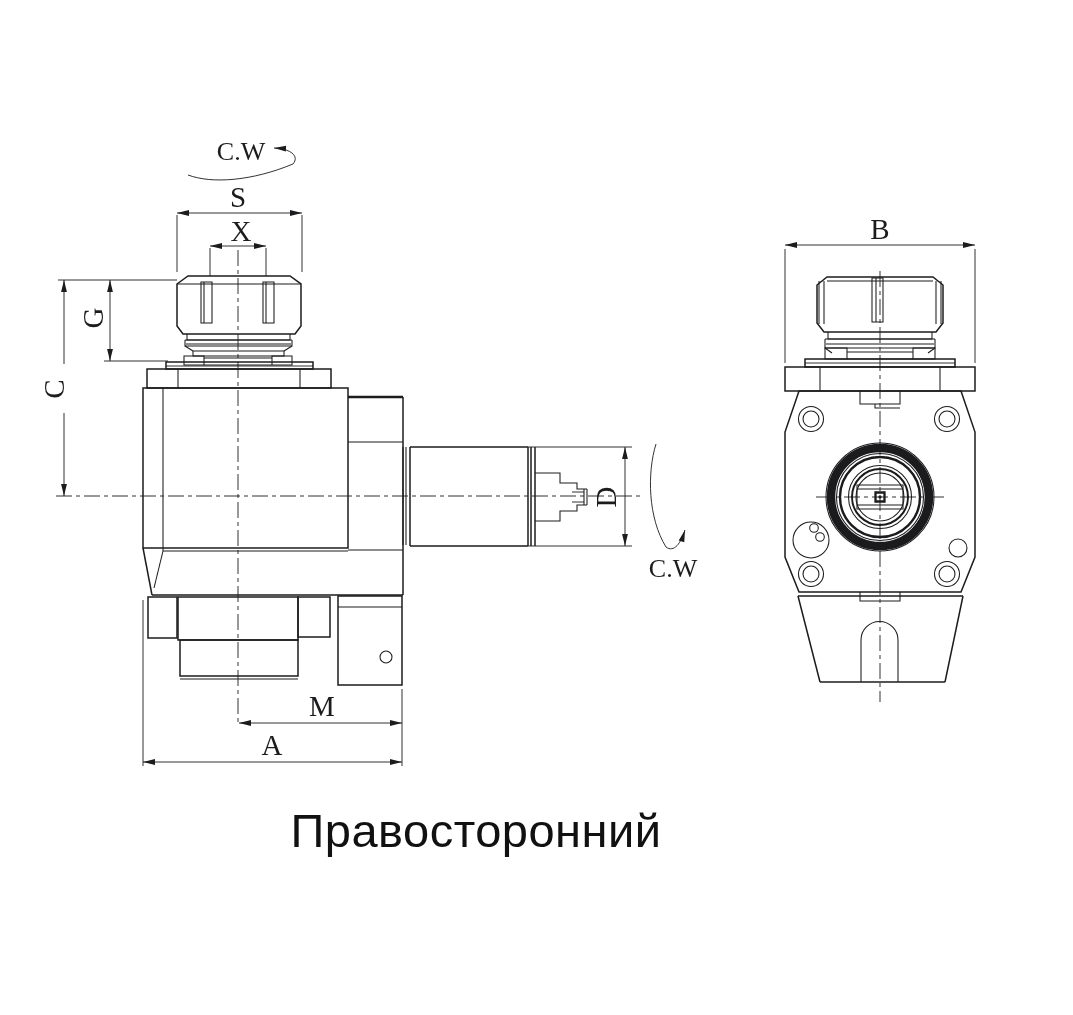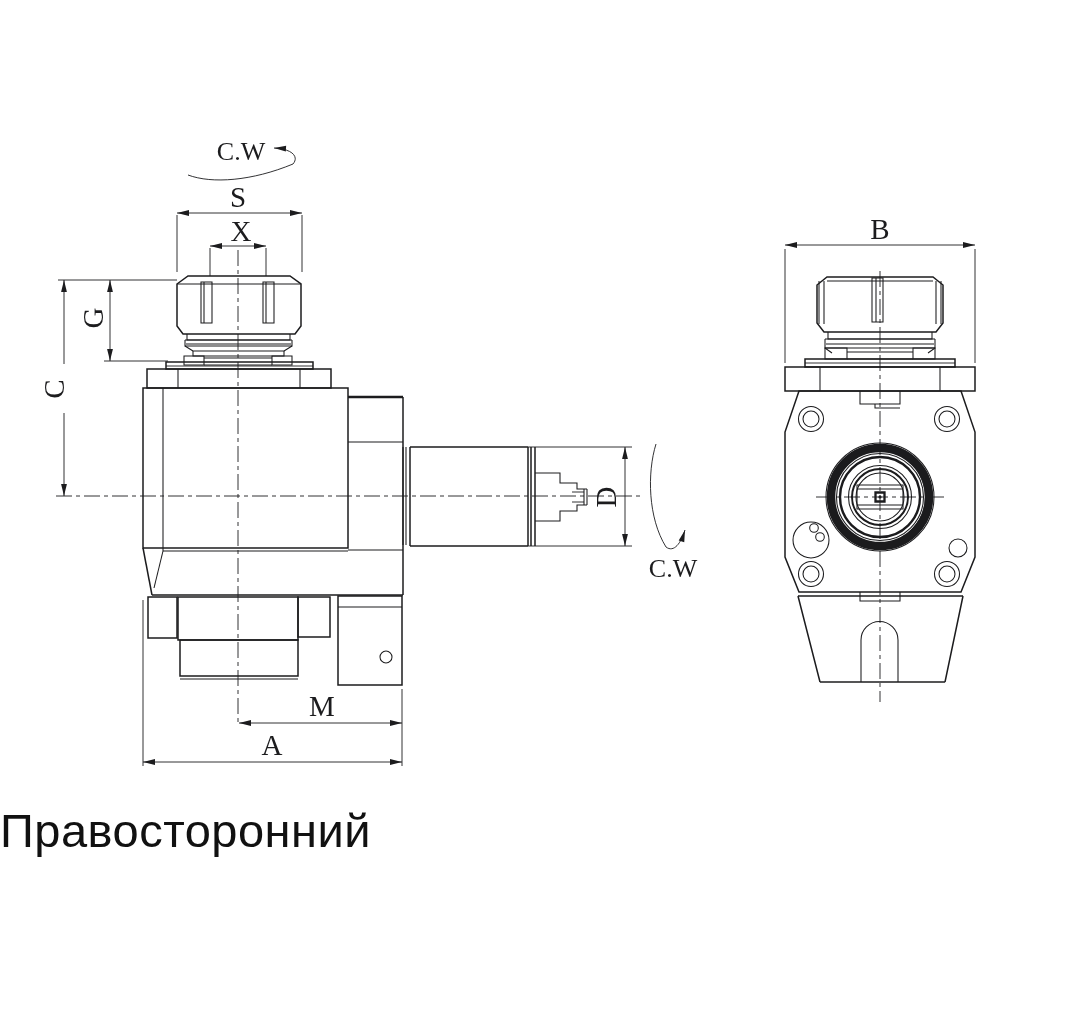--- a/index.html
+++ b/index.html
@@ -14,22 +14,22 @@
   
   .ol{fill:none;stroke:var(--line,#1c1c1e);stroke-width:1.5;stroke-linejoin:miter;stroke-linecap:butt;}
   .md{fill:none;stroke:var(--line,#1c1c1e);stroke-width:1.05;}
   .tk{fill:none;stroke:var(--line,#1c1c1e);stroke-width:2.3;}
   .tn{fill:none;stroke:var(--line,#1c1c1e);stroke-width:0.9;}
   .cl{fill:none;stroke:var(--line,#1c1c1e);stroke-width:0.9;stroke-dasharray:16 4 4 4;}
   .dimtxt{font-family:"Liberation Serif",serif;font-size:29px;fill:var(--line,#1c1c1e);}
   .cwtxt{font-family:"Liberation Serif",serif;font-size:26px;fill:var(--line,#1c1c1e);}
   .darkring{fill:none;stroke:#1b1b1d;}
   .caption{
-    position:absolute;left:0;top:803px;width:936px;
-    text-align:left;
+    position:absolute;left:8px;top:803px;width:936px;
+    text-align:center;
     font-family:"Liberation Sans",sans-serif;
     font-size:47px;color:var(--caption_text,#111);
     letter-spacing:0.5px;
   }
 </style>
 </head>
 <body>
 
 <div class="stage">
 <svg width="1073" height="1015" viewBox="0 0 1073 1015" xmlns="http://www.w3.org/2000/svg">

